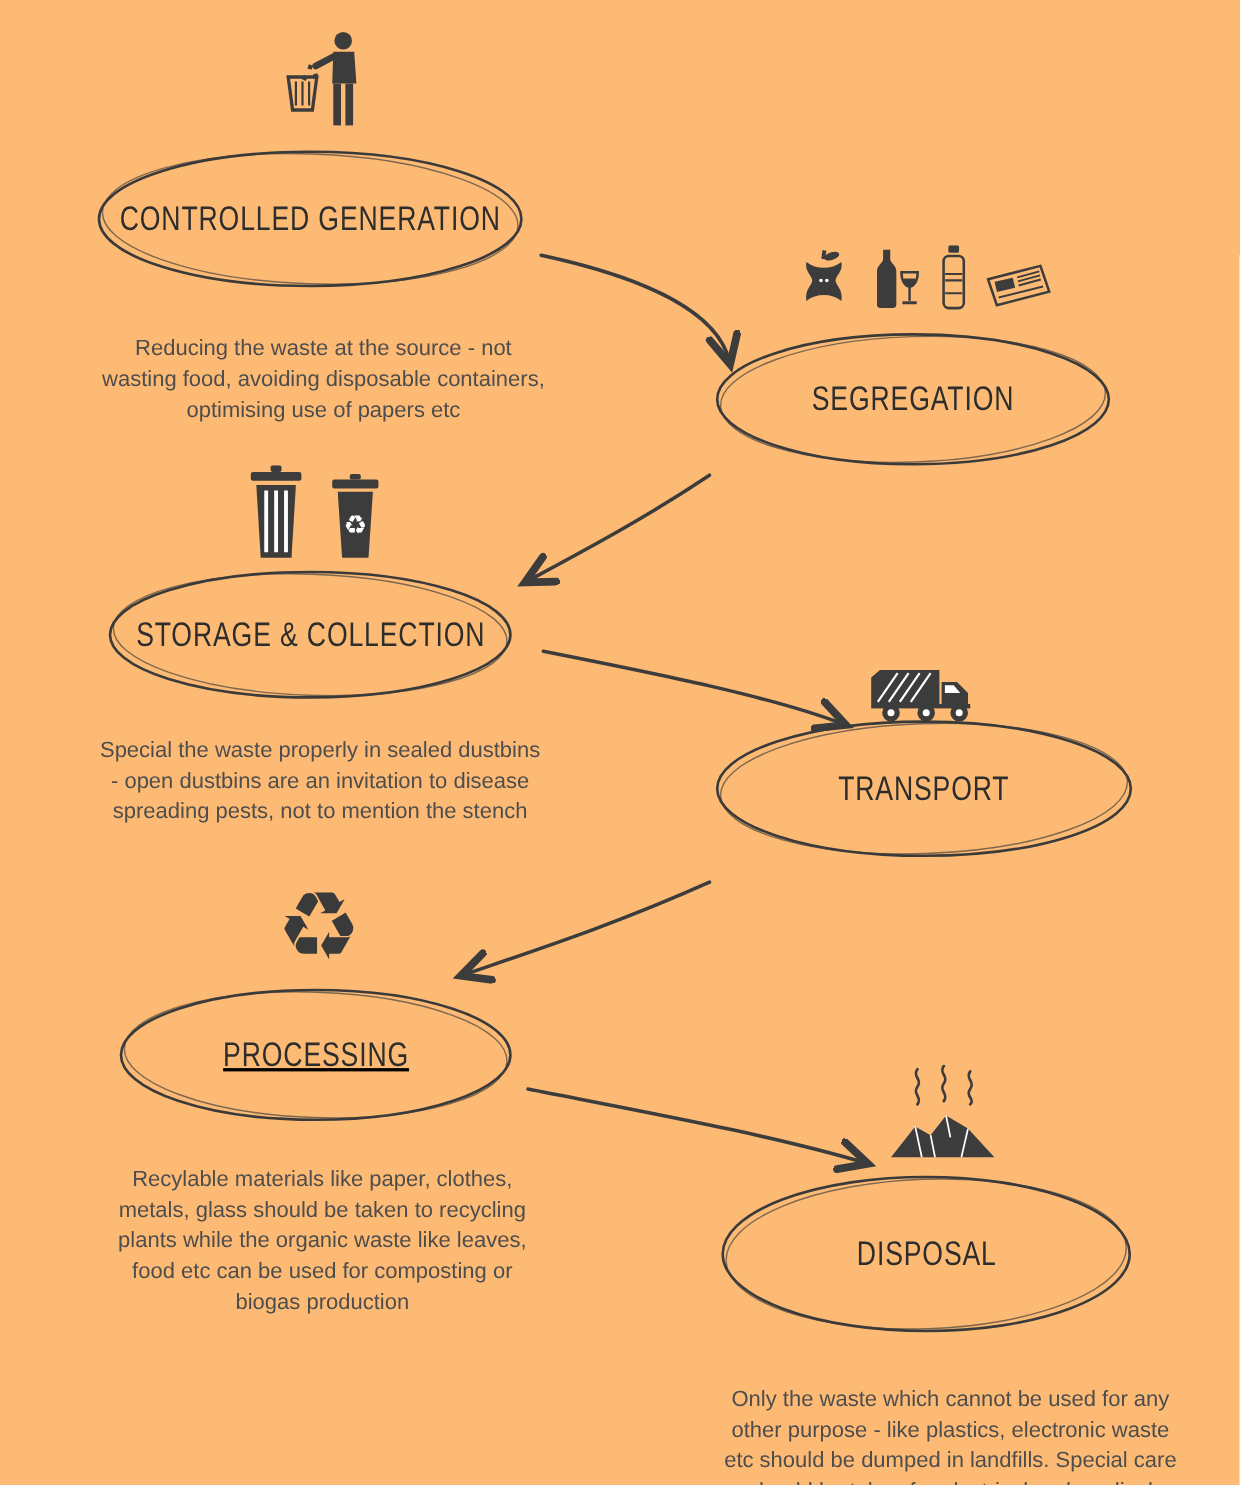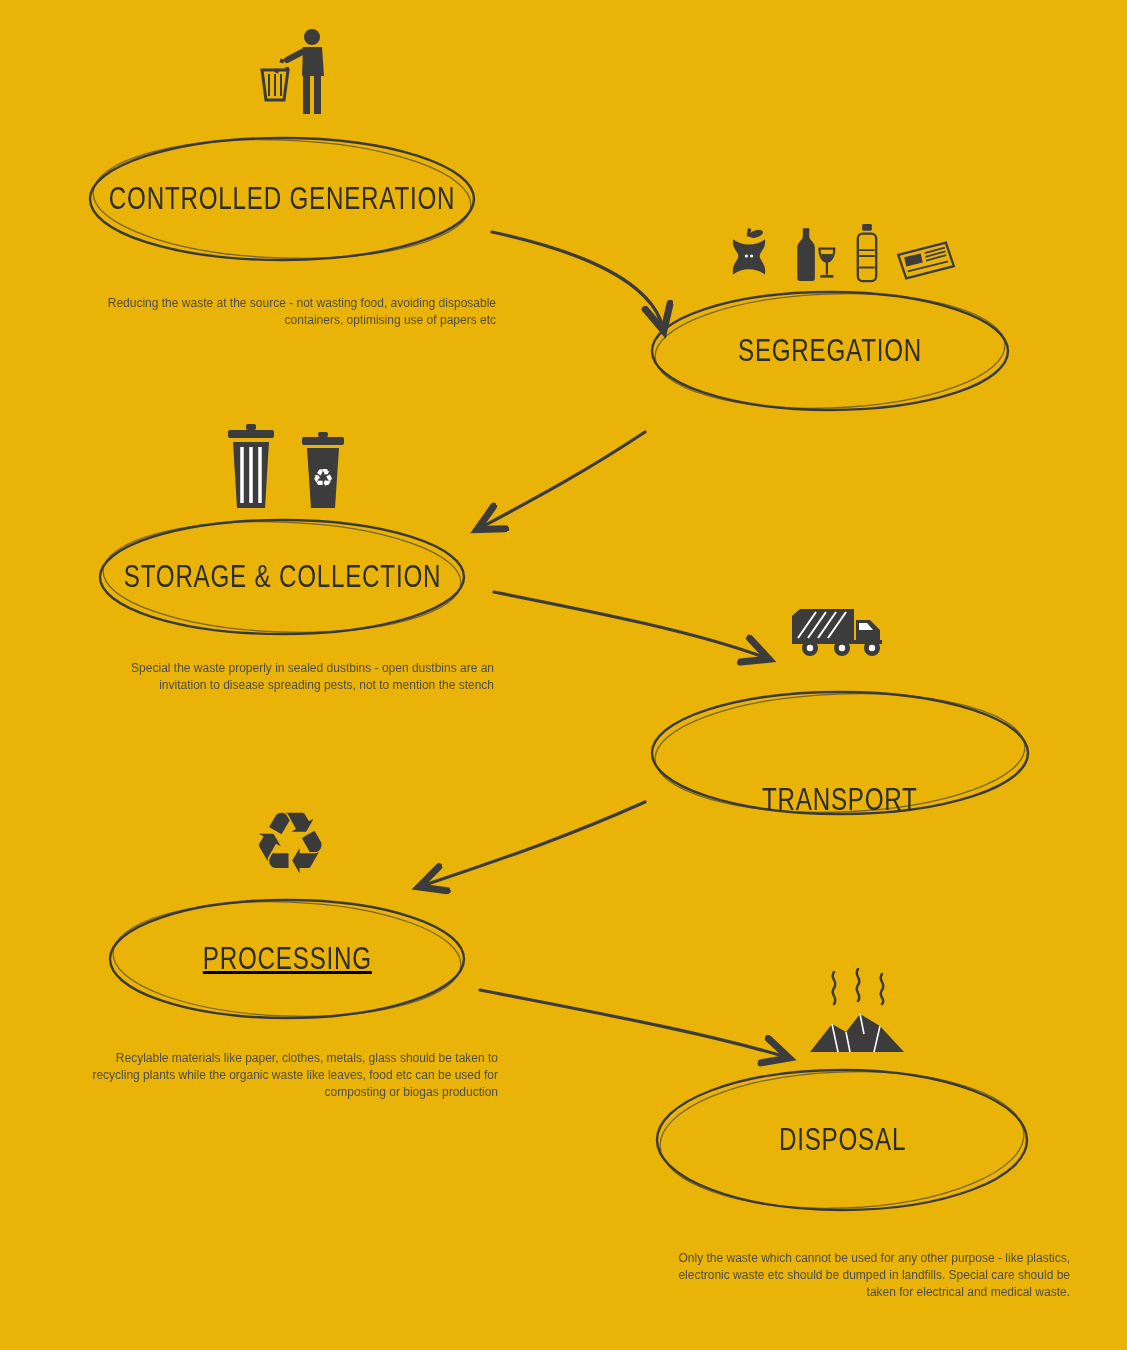--- a/index.html
+++ b/index.html
@@ -1,31 +1,31 @@
 <!DOCTYPE html>
 <html><head>
 <meta charset="utf-8">
 <style>
   html,body{margin:0;padding:0;background:#ffffff;}
   .canvas{
-    position:relative;width:1127px;height:1350px;background:#eab308;
+    position:relative;width:1127px;height:1350px;background:#fdba74;
     font-family:"Liberation Sans",sans-serif;overflow:hidden;
   }
   .abs{position:absolute;}
   .bubble{
     position:absolute;display:flex;align-items:center;justify-content:center;
   }
   .bubble > svg{position:absolute;inset:0;width:100%;height:100%;}
   .bubble-label{
     position:relative;display:inline-block;white-space:nowrap;
     font-size:31px;letter-spacing:1px;color:#2d2d2d;font-weight:400;
     transform:scaleX(0.78);
   }
   .desc{
-    position:absolute;text-align:right;font-size:12px;line-height:1.4;
+    position:absolute;text-align:center;font-size:20px;line-height:1.4;
     color:#4d4d4d;
   }
   .desc .bold{font-weight:bold;color:#232323;}
   .icon-row{position:absolute;display:flex;align-items:flex-end;gap:16px;}
   .glyph-icon{
     position:absolute;text-align:center;color:#3a3a3a;line-height:1;
     font-family:"DejaVu Sans",sans-serif;
   }
   svg .ink{fill:#3c3c3c;}
   svg .line{stroke:#3c3c3c;fill:none;}
@@ -104,21 +104,21 @@
       <svg viewBox="0 0 70 48" width="66" height="46">
         <g transform="rotate(-10 35 24)">
           <path class="line" d="M4 12 L56 8 L60 34 L8 38 Z" stroke-width="2.4"></path>
           <rect class="ink" x="10" y="15" width="18" height="10" transform="rotate(-3 19 20)"></rect>
           <path class="line" d="M32 15 L54 13 M32 19 L54 17 M32 23 L54 21 M11 31 L55 28" stroke-width="1.8"></path>
         </g>
       </svg>
     </span>
   </div>
 
-  <div class="bubble" style="left:648px;top:288px;width:364px;height:126px;">
+  <div class="bubble" style="left:648px;top:300px;width:364px;height:126px;">
     <svg viewBox="0 0 364 126" preserveAspectRatio="none">
       <ellipse cx="182" cy="63" rx="178" ry="59" fill="none" stroke="#3a3a3a" stroke-width="2.4"></ellipse>
       <ellipse cx="182" cy="63" rx="175" ry="57" fill="none" stroke="#3a3a3a" stroke-width="1.3" opacity="0.65" transform="rotate(-2 182 63)"></ellipse>
     </svg>
     <span class="bubble-label">SEGREGATION</span>
   </div>
 
 
   <div class="icon-row" style="left:222px;top:426px;height:88px;gap:18px;">
     <span>
@@ -158,21 +158,21 @@
       <rect class="ink" x="2" y="36" width="90" height="4"></rect>
       <circle class="ink" cx="20" cy="44" r="8"></circle>
         <circle cx="20" cy="44" r="3.2" fill="#ffffff"></circle>
       <circle class="ink" cx="52" cy="44" r="8"></circle>
         <circle cx="52" cy="44" r="3.2" fill="#ffffff"></circle>
       <circle class="ink" cx="82" cy="44" r="8"></circle>
         <circle cx="82" cy="44" r="3.2" fill="#ffffff"></circle>
     </svg>
   </div>
 
-  <div class="bubble" style="left:648px;top:688px;width:384px;height:130px;align-items:flex-end;">
+  <div class="bubble" style="left:648px;top:652px;width:384px;height:130px;">
     <svg viewBox="0 0 384 130" preserveAspectRatio="none">
       <ellipse cx="192" cy="65" rx="188" ry="61" fill="none" stroke="#3a3a3a" stroke-width="2.4"></ellipse>
       <ellipse cx="192" cy="65" rx="185" ry="59" fill="none" stroke="#3a3a3a" stroke-width="1.3" opacity="0.65" transform="rotate(-2 192 65)"></ellipse>
     </svg>
     <span class="bubble-label">TRANSPORT</span>
   </div>
 
 
   <div class="glyph-icon" style="left:238px;top:800px;width:104px;font-size:86px;">♻</div>
 

